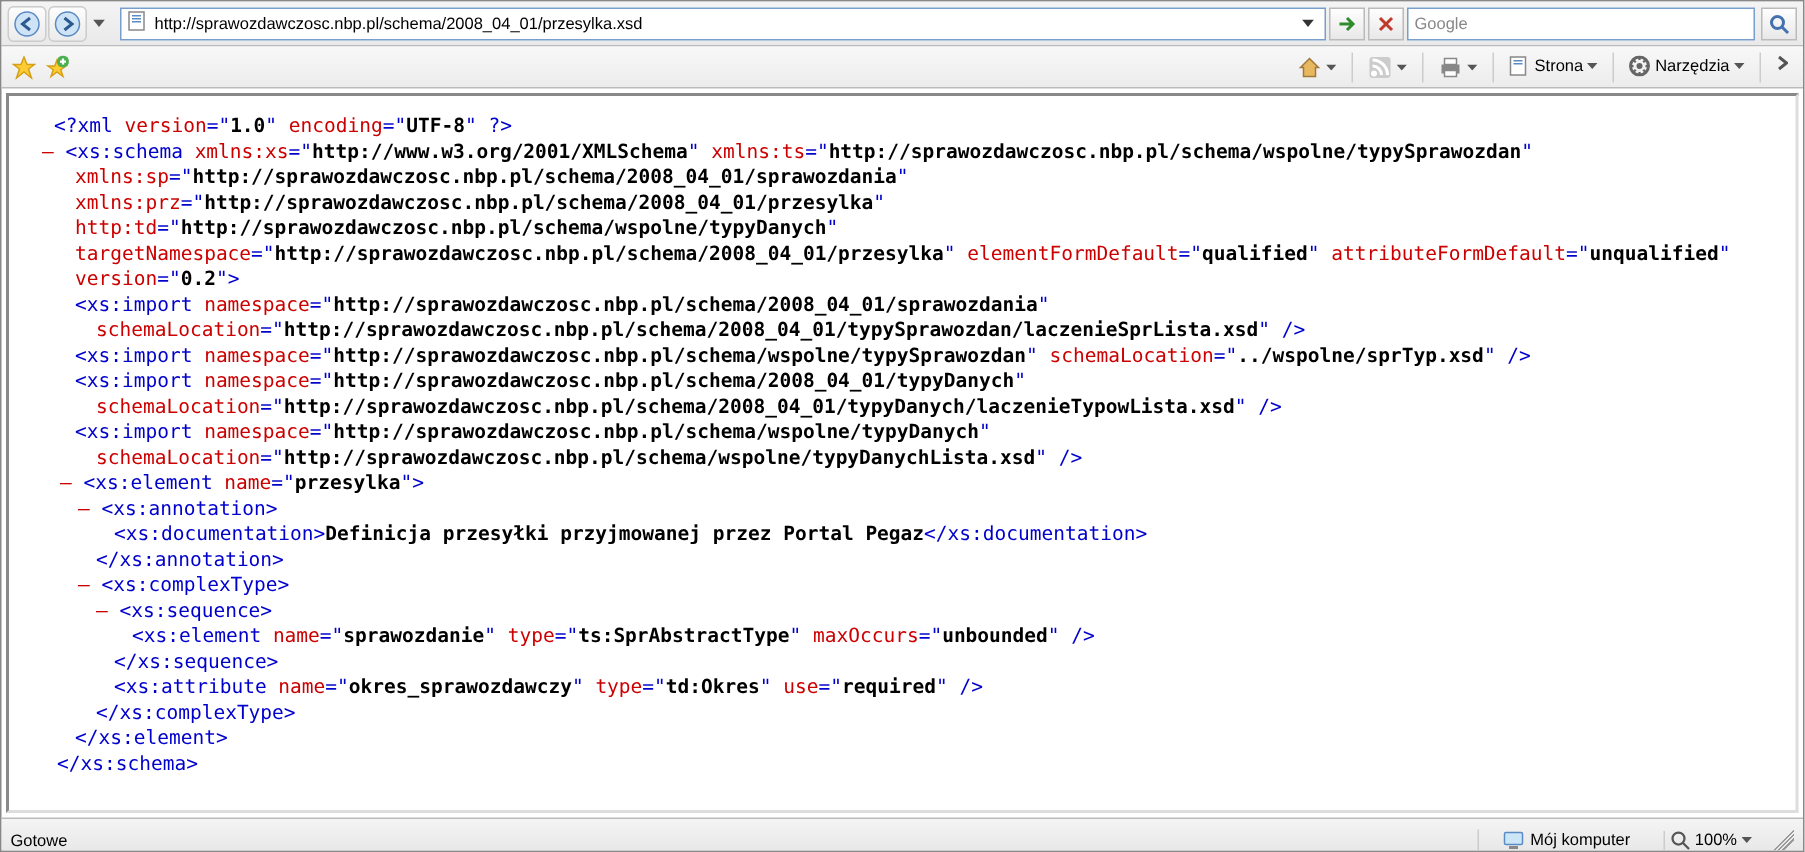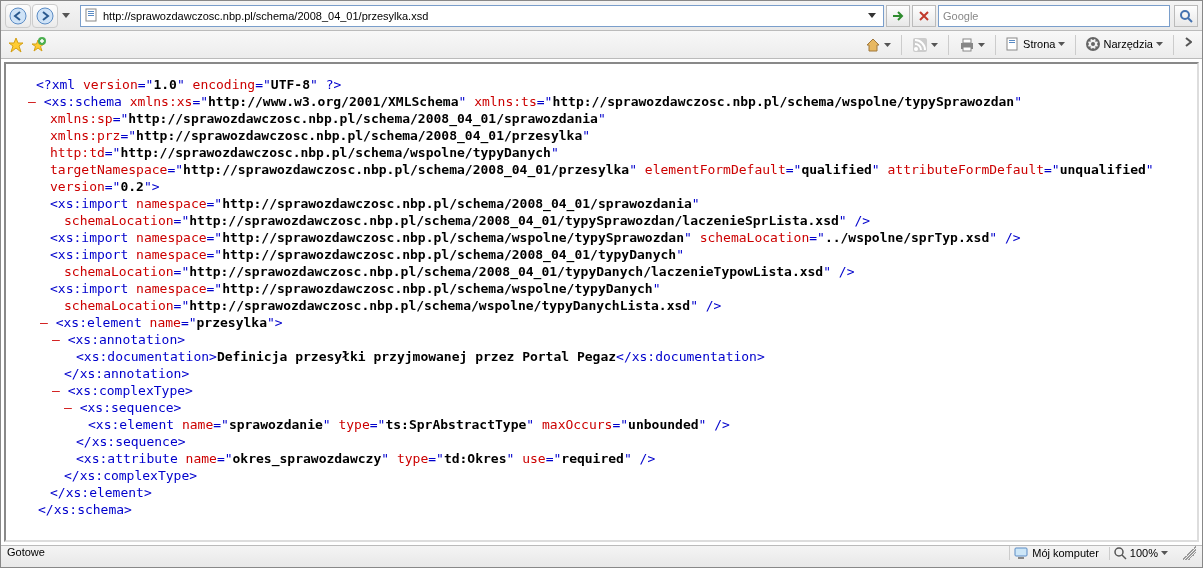--- a/index.html
+++ b/index.html
@@ -136,27 +136,27 @@
 .val { font-weight: bold; color: #000; }
 .txt { font-weight: bold; color: #000; margin-top: 43px; }
 .dash { color: #cc0000; font-weight: normal; }
 .ln { position: relative; }
 
 .statusbar {
   height: 22px;
   background: linear-gradient(#f4f4f4, #e8e8e8);
   border-top: 1px solid #bbb;
   display: flex;
-  align-items: flex-start;
+  align-items: flex-end;
   padding: 0 6px;
   font-size: 11px;
   gap: 45px;
 }
 .status-right { margin-left: auto; display: flex; align-items: center; gap: 6px; }
-.zone { display: flex; align-items: center; gap: 4px; padding: 0 4px; border-left: 1px solid #ccc; height: 100%; }
+.zone { display: flex; align-items: center; gap: 4px; padding: 0 16px; border-left: 1px solid #ccc; height: 100%; }
 .zone svg { display:block; }
 .zoom { display: flex; align-items: center; gap: 3px; padding: 0 4px; border-left: 1px solid #ccc; height: 100%; }
 .resize-grip {
   width: 14px; height: 14px;
   background:
     linear-gradient(135deg, transparent 0 50%, #999 50% 55%, transparent 55% 60%, #999 60% 65%, transparent 65% 70%, #999 70% 75%, transparent 75%);
   margin-left: 4px;
 }
 </style>
 </head>

